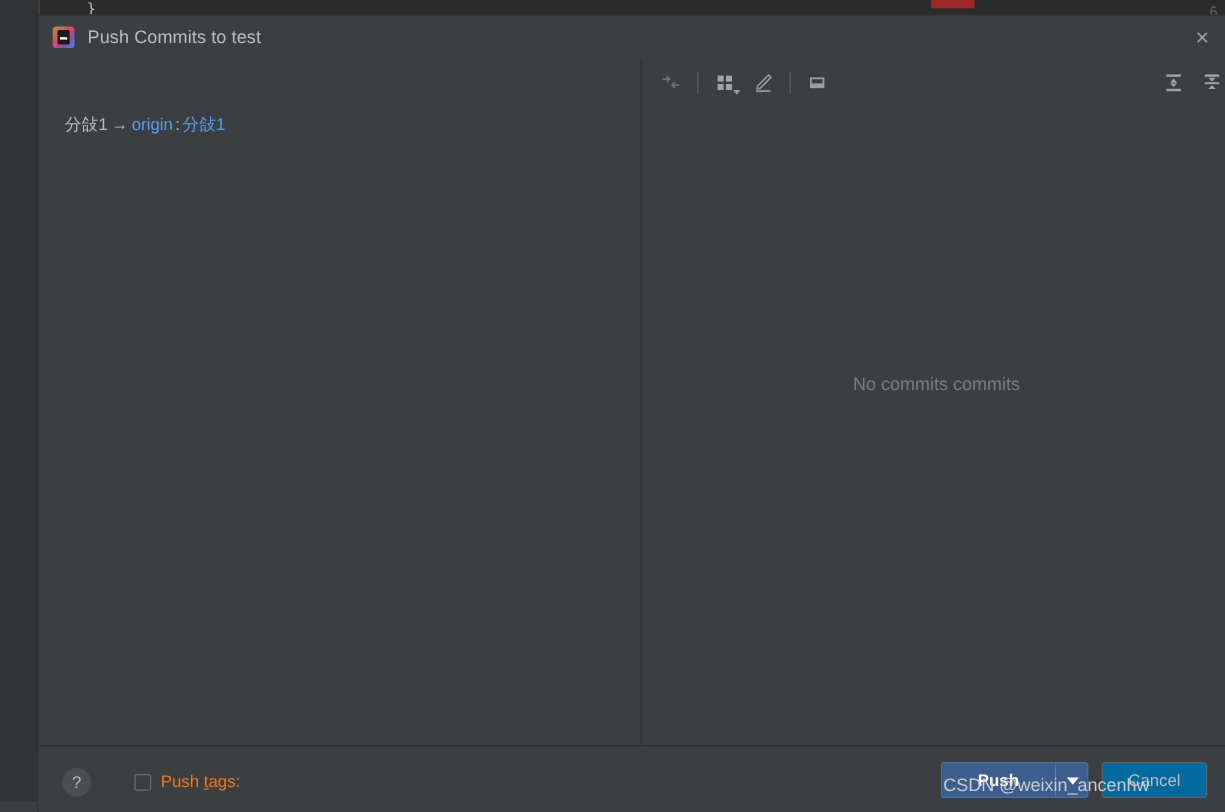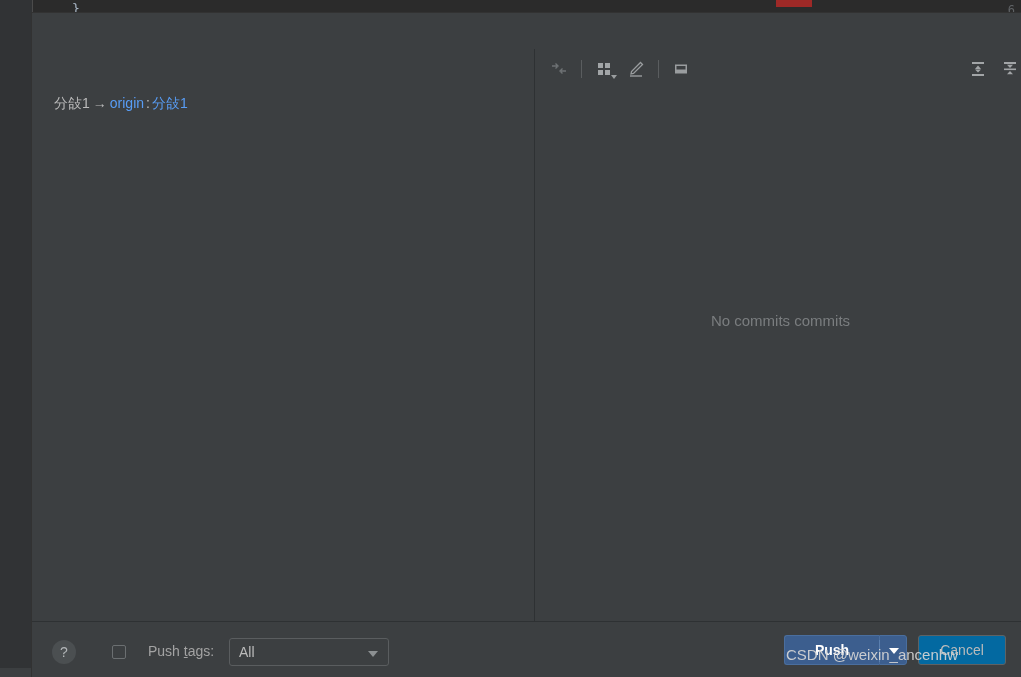--- a/index.html
+++ b/index.html
@@ -212,24 +212,23 @@
     left: 80px; top: 23px;
     width: 14px; height: 14px;
     border: 1px solid #6B6F71;
     border-radius: 2px;
     background: #3C3F41;
     cursor: pointer;
   }
   .push-tags-label {
     position: absolute;
     left: 102px; top: 21px;
-    color: #a3a3a3;
+    color: #f97316;
     font-size: 14px;
     cursor: default;
-    margin-left: 14px;
   }
   .push-tags-label u { text-decoration: underline; }
   .tags-combo {
     position: absolute;
     left: 197px; top: 16px;
     width: 160px; height: 28px;
     background: #3C3F41;
     border: 1px solid #5A5D5F;
     border-radius: 3px;
     cursor: pointer;
@@ -318,20 +317,25 @@
   <div class="line-no" style="top:3px;">6</div>
   <div class="line-no" style="top:24px;">7</div>
   <div class="code-line" style="left:72px; top:1px;">}</div>
   <div class="error-stripe"></div>
   <div class="editor-bottom-strip"></div>
   <div class="editor-bottom-tab"></div>
 </div>
 
 <div id="dialog">
 
+  <div class="titlebar">
+    <div class="ij-logo"></div>
+    <div class="dialog-title">Push Commits to test</div>
+    <div class="close-btn">✕</div>
+  </div>
 
   <div class="dialog-body">
 
     <div class="left-pane">
       <div class="branch-row">
         <span>分敆1</span><span class="arrow">→</span><span class="remote">origin</span><span class="colon">:</span><span class="remote">分敆1</span>
       </div>
     </div>
 
     <div class="right-pane">
@@ -397,24 +401,20 @@
   </div>
 
   <div class="footer">
     <div class="help-btn">?</div>
 
     <div class="push-tags-check"></div>
     <div class="push-tags-label">
       <span>Push </span><u>t</u><span>ags:</span>
     </div>
 
-    <div class="tags-combo">
-      <span class="val">All</span>
-      <span class="caret"></span>
-    </div>
 
     <div class="push-btn">Push</div>
     <div class="push-split">
       <span class="caret"></span>
     </div>
     <div class="cancel-btn">Cancel</div>
   </div>
 </div>
 
 <div class="watermark">CSDN @weixin_ancenhw</div>

